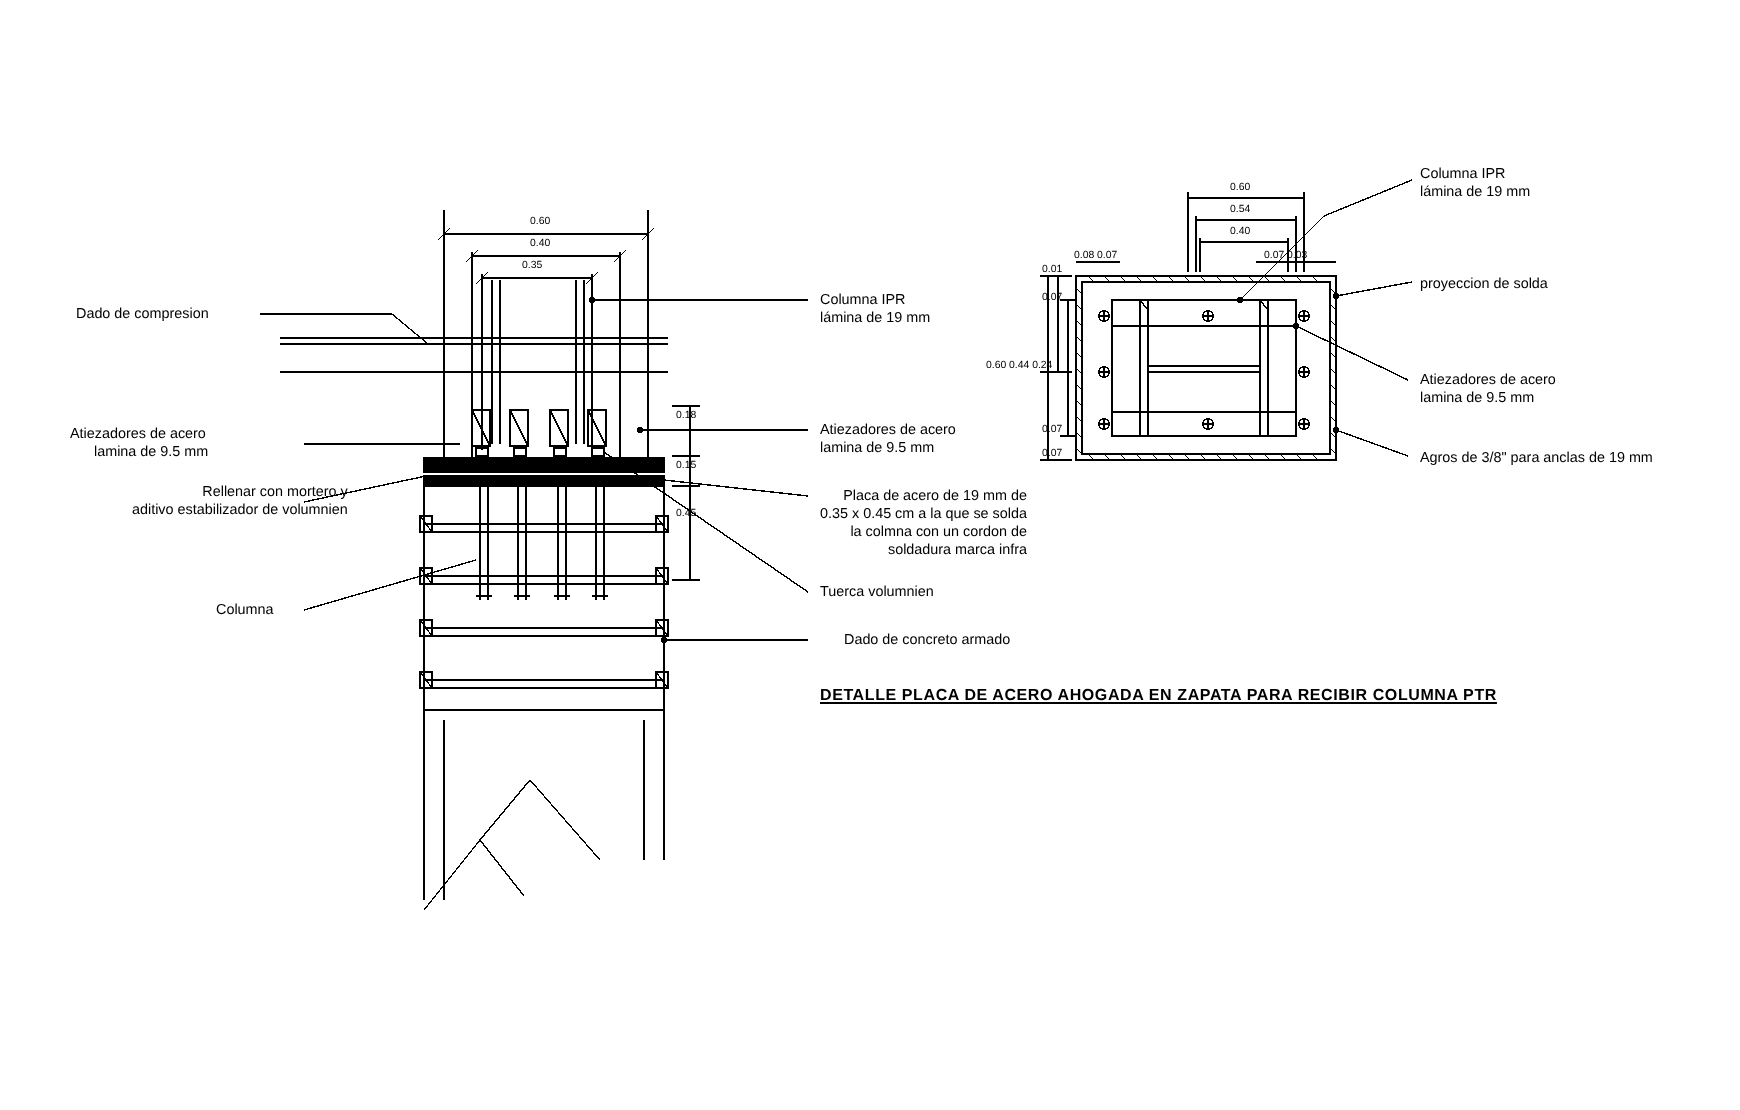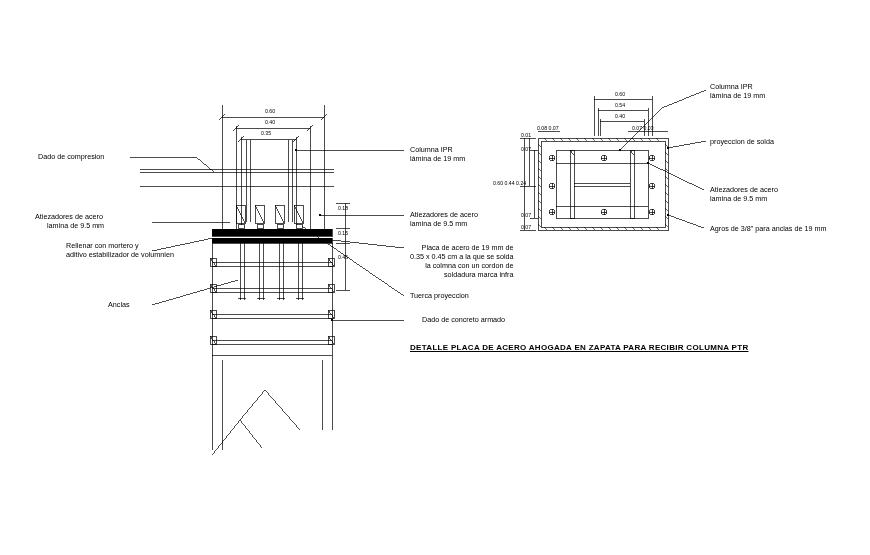--- a/index.html
+++ b/index.html
@@ -318,33 +318,33 @@
 <div class="dim" style="left:265px; top:108px;">0.60</div>
 <div class="dim" style="left:265px; top:119px;">0.40</div>
 <div class="dim" style="left:261px; top:130px;">0.35</div>
 <div class="dim" style="left:338px; top:205px;">0.18</div>
 <div class="dim" style="left:338px; top:230px;">0.15</div>
 <div class="dim" style="left:338px; top:254px;">0.45</div>
 
 <div class="lbl" style="left:38px; top:152px;">Dado de compresion</div>
 <div class="lbl" style="left:35px; top:212px;">Atiezadores de acero
       lamina de 9.5 mm</div>
-<div class="lbl" style="left:66px; top:241px;">Rellenar con mortero y
+<div class="lbl" style="left:66px; top:241px;text-align:right;">Rellenar con mortero y
 aditivo estabilizador de volumnien</div>
-<div class="lbl" style="left:108px; top:300px;">Anclas</div>
+<div class="lbl" style="left:108px; top:300px;">Columna</div>
 
 <div class="lbl" style="left:410px; top:145px;">Columna IPR
 lámina de 19 mm</div>
 <div class="lbl" style="left:410px; top:210px;">Atiezadores de acero
 lamina de 9.5 mm</div>
 <div class="lbl" style="left:410px; top:243px;text-align:right;">Placa de acero de 19 mm de
 0.35 x 0.45 cm a la que se solda
 la colmna con un cordon de
 soldadura marca infra</div>
-<div class="lbl" style="left:410px; top:291px;">Tuerca proyeccion</div>
+<div class="lbl" style="left:410px; top:291px;">Tuerca volumnien</div>
 <div class="lbl" style="left:422px; top:315px;">Dado de concreto armado</div>
 
 <div class="dim" style="left:615px; top:91px;">0.60</div>
 <div class="dim" style="left:615px; top:102px;">0.54</div>
 <div class="dim" style="left:615px; top:113px;">0.40</div>
 <div class="dim" style="left:537px; top:125px;">0.08 0.07</div>
 <div class="dim" style="left:632px; top:125px;">0.07 0.03</div>
 <div class="dim" style="left:521px; top:132px;">0.01</div>
 <div class="dim" style="left:521px; top:146px;">0.07</div>
 <div class="dim" style="left:521px; top:212px;">0.07</div>

